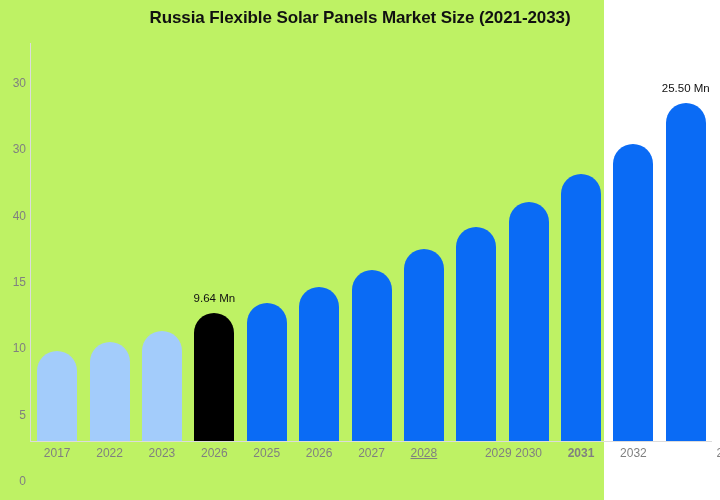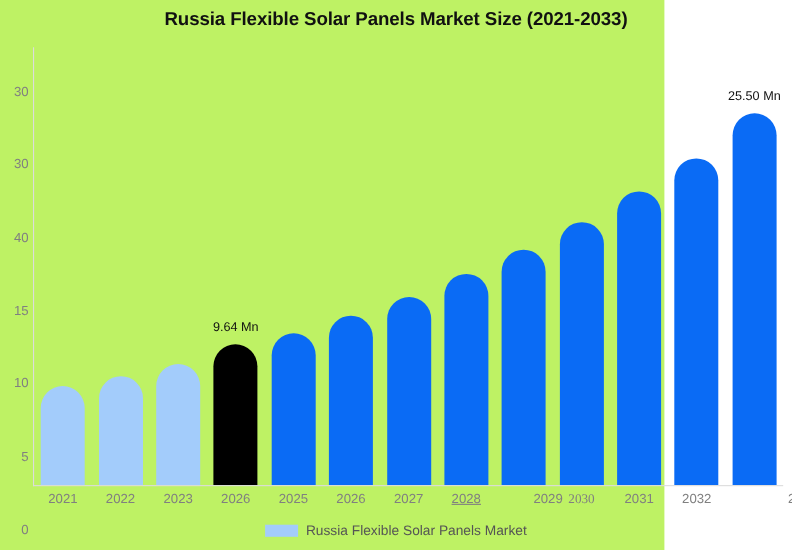--- a/index.html
+++ b/index.html
@@ -171,33 +171,29 @@
       <div class="bar" style="left: 372.885px; width: 40px; height: 192.367px; background: rgb(10, 107, 245);"></div>
       <div class="bar" style="left: 425.269px; width: 40px; height: 213.593px; background: rgb(10, 107, 245);"></div>
       <div class="bar" style="left: 477.654px; width: 40px; height: 238.8px; background: rgb(10, 107, 245);"></div>
       <div class="bar" style="left: 530.038px; width: 40px; height: 266.66px; background: rgb(10, 107, 245);"></div>
       <div class="bar" style="left: 582.423px; width: 40px; height: 297.173px; background: rgb(10, 107, 245);"></div>
       <div class="bar" style="left: 634.808px; width: 40px; height: 338.3px; background: rgb(10, 107, 245);"></div>
       <div class="value-label" style="left: 654.808px; top: 38.7px;">25.50 Mn</div>
     </div>
 
   <div id="x-labels">
-      <div class="x-tick" style="left: 26.1923px;">2021</div>
+      <div class="x-tick" style="left: 26.1923px;">2017</div>
       <div class="x-tick" style="left: 78.5769px;">2022</div>
       <div class="x-tick" style="left: 130.962px;">2023</div>
       <div class="x-tick" style="left: 183.346px;">2026</div>
       <div class="x-tick" style="left: 235.731px;">2025</div>
       <div class="x-tick" style="left: 288.115px;">2026</div>
       <div class="x-tick" style="left: 340.5px;">2027</div>
       <div class="x-tick" style="left: 392.885px; text-decoration: underline;">2028</div>
       <div class="x-tick" style="left: 445.269px; margin-left: 22px;">2029</div>
-      <div class="x-tick" style="left: 497.654px; font-family: Liberation Serif, serif;">2030</div>
-      <div class="x-tick" style="left: 550.038px;">2031</div>
+      <div class="x-tick" style="left: 497.654px;">2030</div>
+      <div class="x-tick" style="left: 550.038px; font-weight: bold;">2031</div>
       <div class="x-tick" style="left: 602.423px;">2032</div>
       <div class="x-tick" style="left: 654.808px; margin-left: 44px;">2033</div>
     </div>
 
-  <div id="legend">
-    <span id="legend-swatch" style="background: rgb(163, 204, 251);"></span>
-    <span id="legend-label">Russia Flexible Solar Panels Market</span>
-  </div>
 
 </div>
 
 </body></html>

